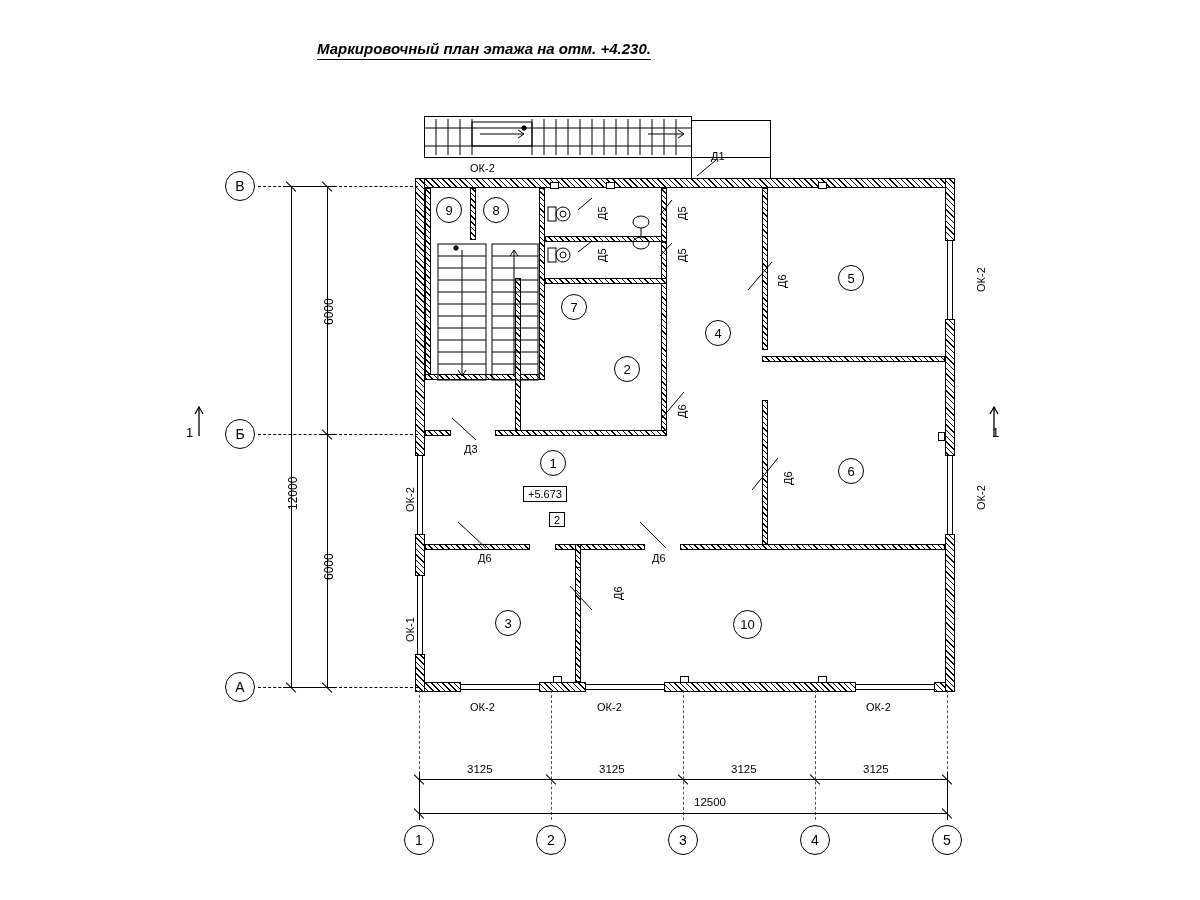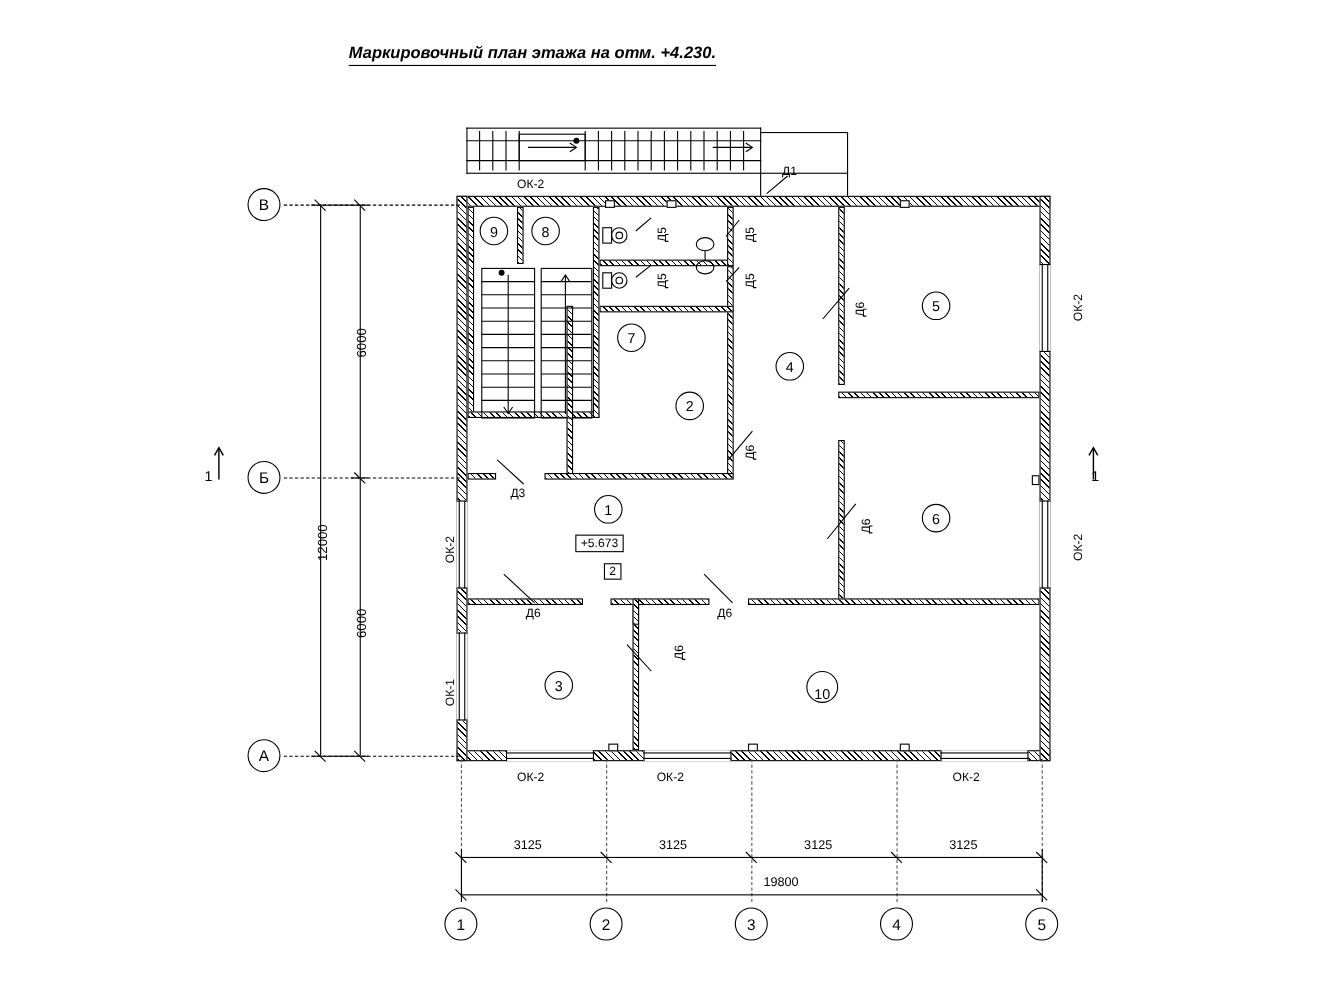--- a/index.html
+++ b/index.html
@@ -331,21 +331,21 @@
   </div>
   <div class="circle room-tag" style="left:838px; top:458px;">
     <span>6</span>
   </div>
   <div class="circle room-tag" style="left:540px; top:450px;">
     <span>1</span>
   </div>
   <div class="circle room-tag" style="left:495px; top:610px;">
     <span>3</span>
   </div>
-  <div class="circle room-tag" style="left:733px; top:610px; width:29px; height:29px;align-items:flex-end;">
+  <div class="circle room-tag" style="left:733px; top:610px; width:29px; height:29px;">
     <span>10</span>
   </div>
 
   <div class="elev-box" style="left:523px; top:486px;">
     <span>+5.673</span>
   </div>
   <div class="node-box" style="left:549px; top:512px;">
     <span>2</span>
   </div>
 
@@ -488,21 +488,21 @@
   <div class="dim-txt" style="left:599px; top:763px;">
     <span>3125</span>
   </div>
   <div class="dim-txt" style="left:731px; top:763px;">
     <span>3125</span>
   </div>
   <div class="dim-txt" style="left:863px; top:763px;">
     <span>3125</span>
   </div>
   <div class="dim-txt" style="left:694px; top:796px;">
-    <span>19800</span>
+    <span>12500</span>
   </div>
 
   <div class="circle axis-bubble" style="left:404px; top:825px;">
     <span>1</span>
   </div>
   <div class="circle axis-bubble" style="left:536px; top:825px;">
     <span>2</span>
   </div>
   <div class="circle axis-bubble" style="left:668px; top:825px;">
     <span>3</span>

